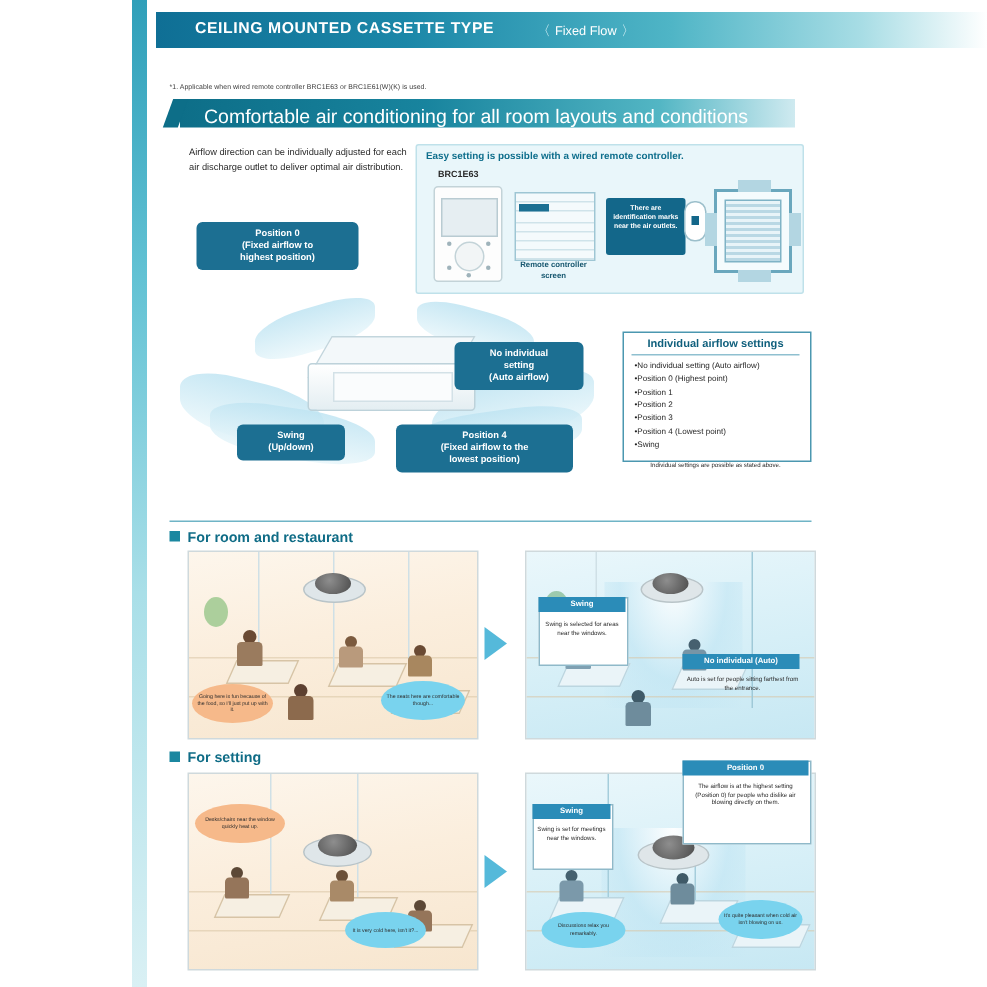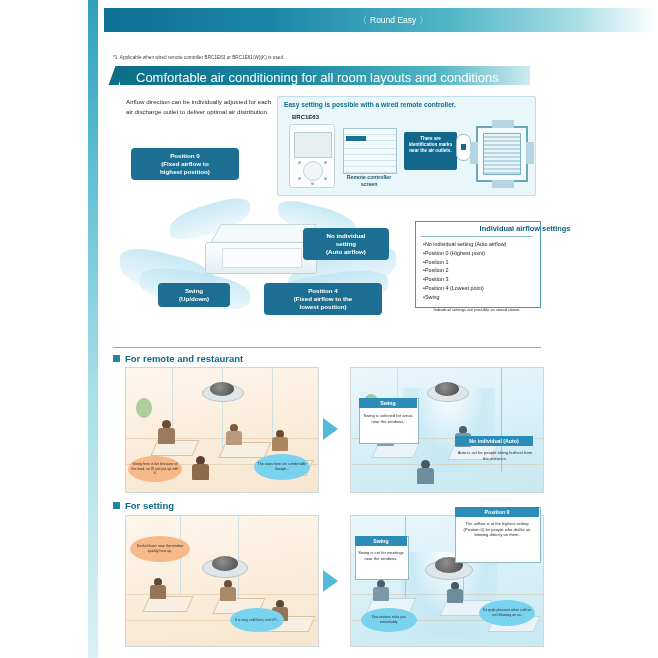--- a/index.html
+++ b/index.html
@@ -92,21 +92,21 @@
     background:#fafcfd;border:1px solid #d3e1e7;}
 
   
   .cal{position:absolute;background:#1c6f92;color:#fff;border-radius:4px;
     font-size:6.2px;font-weight:bold;text-align:center;line-height:1.3;padding:4px 5px;}
 
   
   .setbox{position:absolute;left:415px;top:221px;width:124px;height:85px;
     background:#fff;border:1px solid #4b97b0;}
   .set-head{position:absolute;left:415px;top:224px;width:124px;text-align:center;
-    color:#0f5f7c;font-size:7.4px;font-weight:bold;padding-left:48px;}
+    color:#0f5f7c;font-size:7.4px;font-weight:bold;}
   .set-rule{position:absolute;left:421px;top:236px;width:112px;height:1px;background:#8fc0d0;}
   .set-list{position:absolute;left:423px;top:240px;width:116px;color:#1f1f1f;font-size:5.4px;
     line-height:1.62;}
   .set-note{position:absolute;left:415px;top:307px;width:124px;color:#2a2a2a;font-size:4.1px;
     text-align:center;}
 
   
   .sec{position:absolute;left:113px;top:330px;color:#1d7f96;font-size:11.2px;}
   .sec-rule{position:absolute;left:113px;top:347px;width:428px;height:1.2px;background:#6fb4c6;}
   .sub{position:absolute;color:#0f6c86;font-size:9.5px;font-weight:bold;}
@@ -150,22 +150,23 @@
 </head>
 <body>
 
 <div class="page">
 
   <div class="spine">
     <div class="spine-bar"></div>
   </div>
 
   <div class="hdr"></div>
+  <div class="hdr-title">CEILING MOUNTED CASSETTE TYPE</div>
   <div class="hdr-chip">
-    <span class="ang">〈</span><span>Round Easy</span><span class="ang">〉</span>
+    <span class="ang">〈</span><span>Fixed Flow</span><span class="ang">〉</span>
   </div>
 
   <div class="footnote">*1. Applicable when wired remote controller BRC1E63 or BRC1E61(W)(K) is used.</div>
 
   <div class="banner"></div>
   <div class="banner-txt">Comfortable air conditioning for all room layouts and conditions</div>
 
   <div class="desc">Airflow direction can be individually adjusted for each air discharge outlet to deliver optimal air distribution.</div>
 
   <div class="ezbox"></div>
@@ -259,21 +260,21 @@
     <div>•Position 2</div>
     <div>•Position 3</div>
     <div>•Position 4 (Lowest point)</div>
     <div>•Swing</div>
   </div>
   <div class="set-note">Individual settings are possible as stated above.</div>
 
   <div class="sec-rule"></div>
 
   <div class="sub" style="left:113px;top:353px">
-    <span class="sq"></span><span>For remote and restaurant</span>
+    <span class="sq"></span><span>For room and restaurant</span>
   </div>
 
   <div class="scene scene-a" style="left:125px;top:367px;width:192px;height:124px">
     <div class="floorline" style="left:0;top:70px;width:192px"></div>
     <div class="floorline" style="left:0;top:96px;width:192px"></div>
     <div class="wallline" style="left:46px;top:0;height:86px"></div>
     <div class="wallline" style="left:96px;top:0;height:80px"></div>
     <div class="wallline" style="left:146px;top:0;height:74px"></div>
     <div class="blob" style="left:10px;top:30px;width:16px;height:20px;background:#9ec98f;opacity:.85"></div>
     <div class="ac-ring" style="left:76px;top:16px;width:40px;height:16px"></div>

